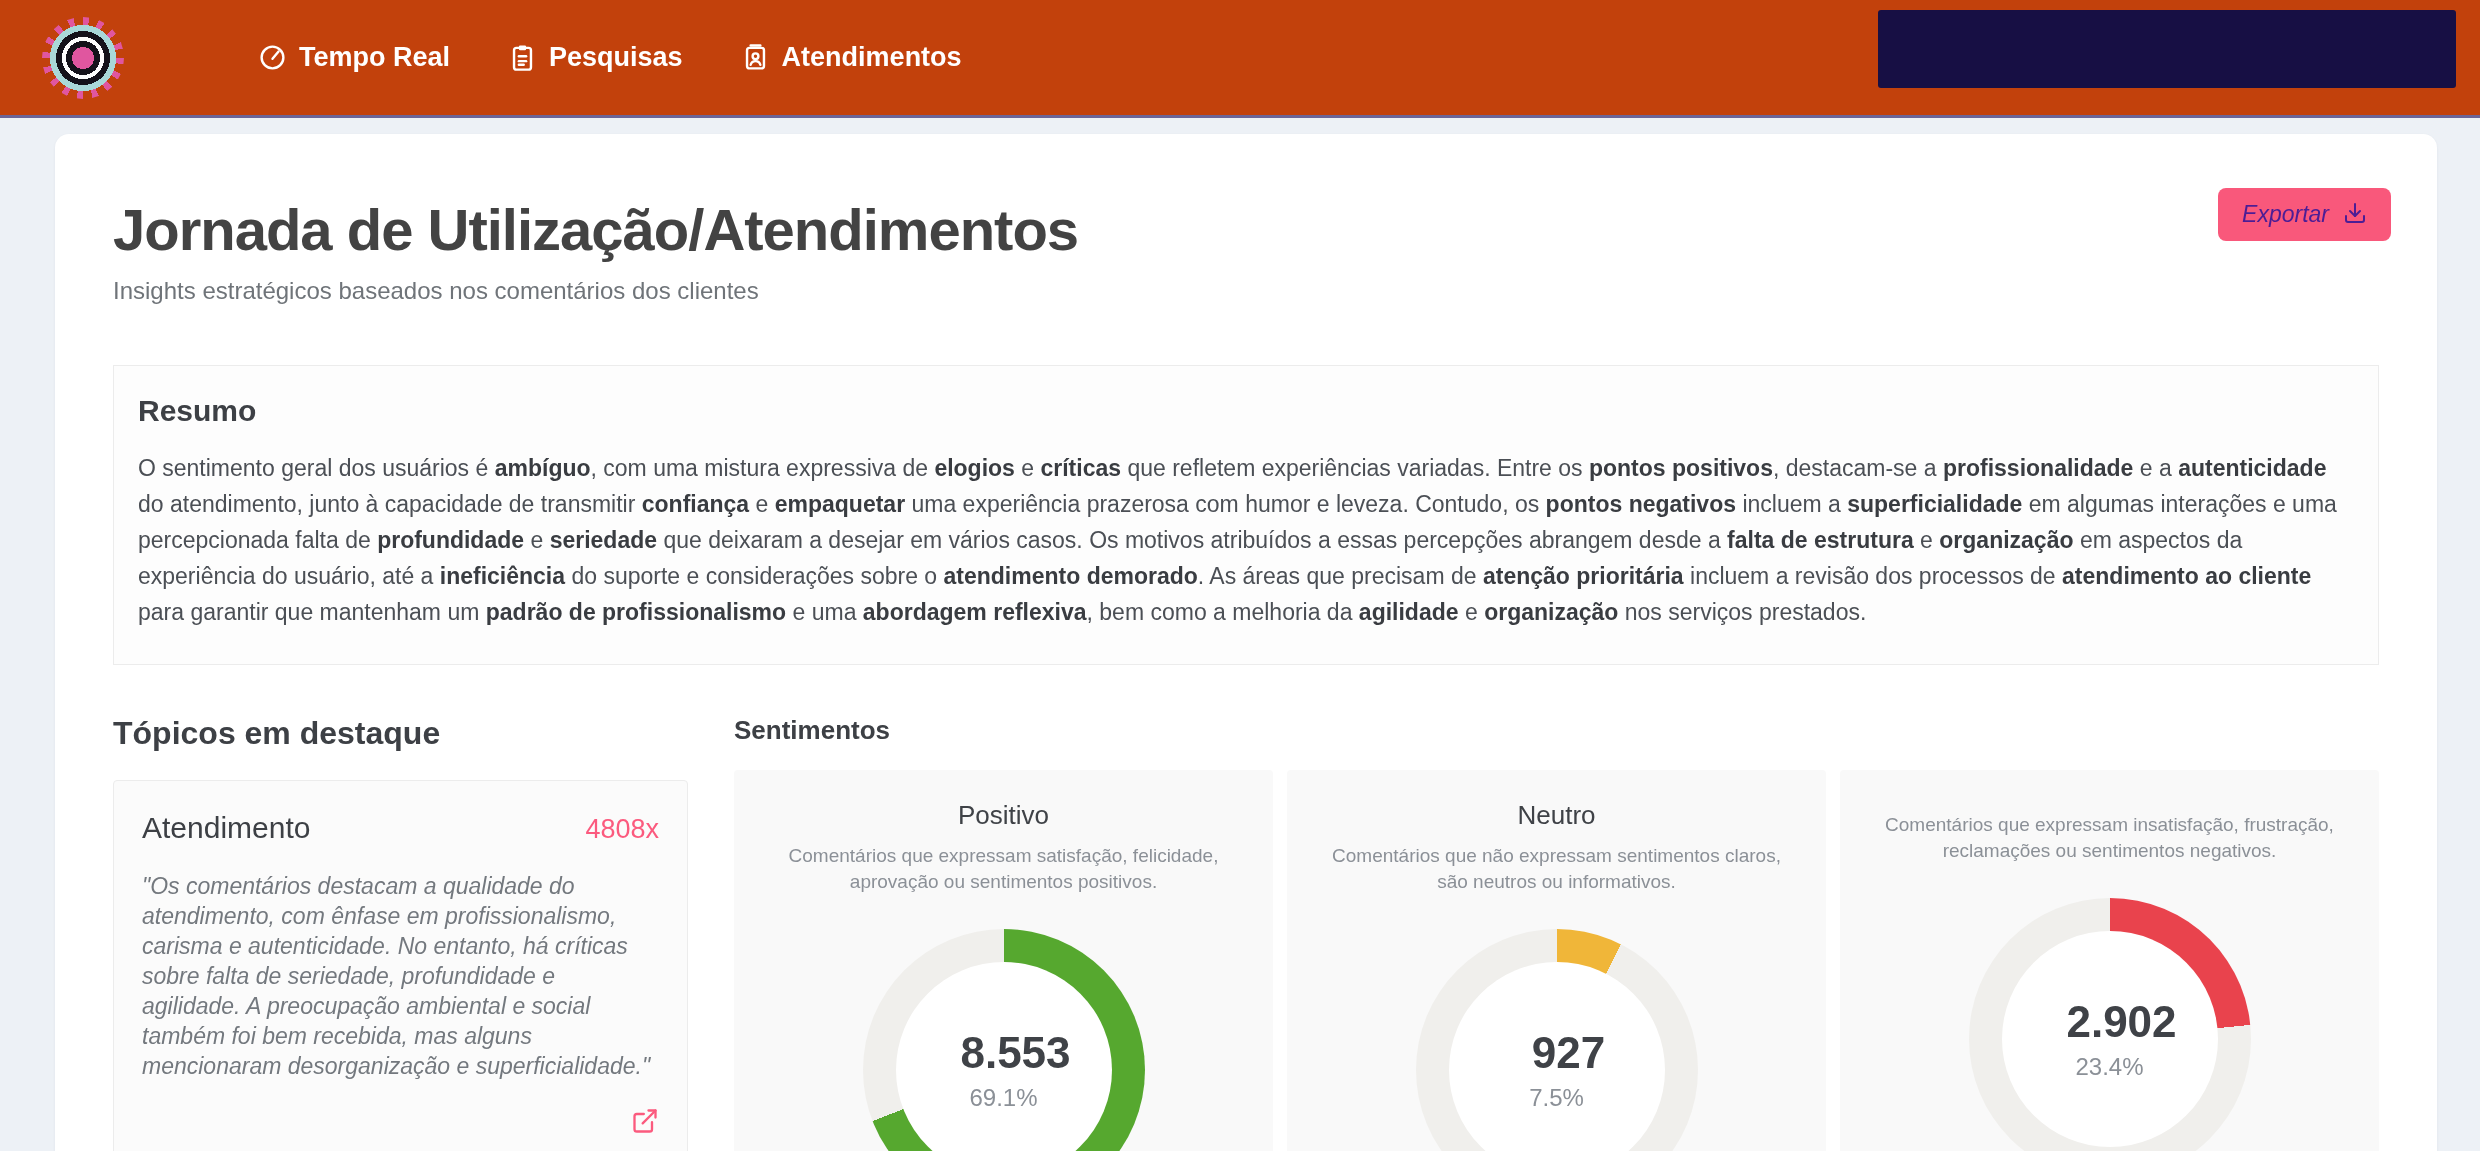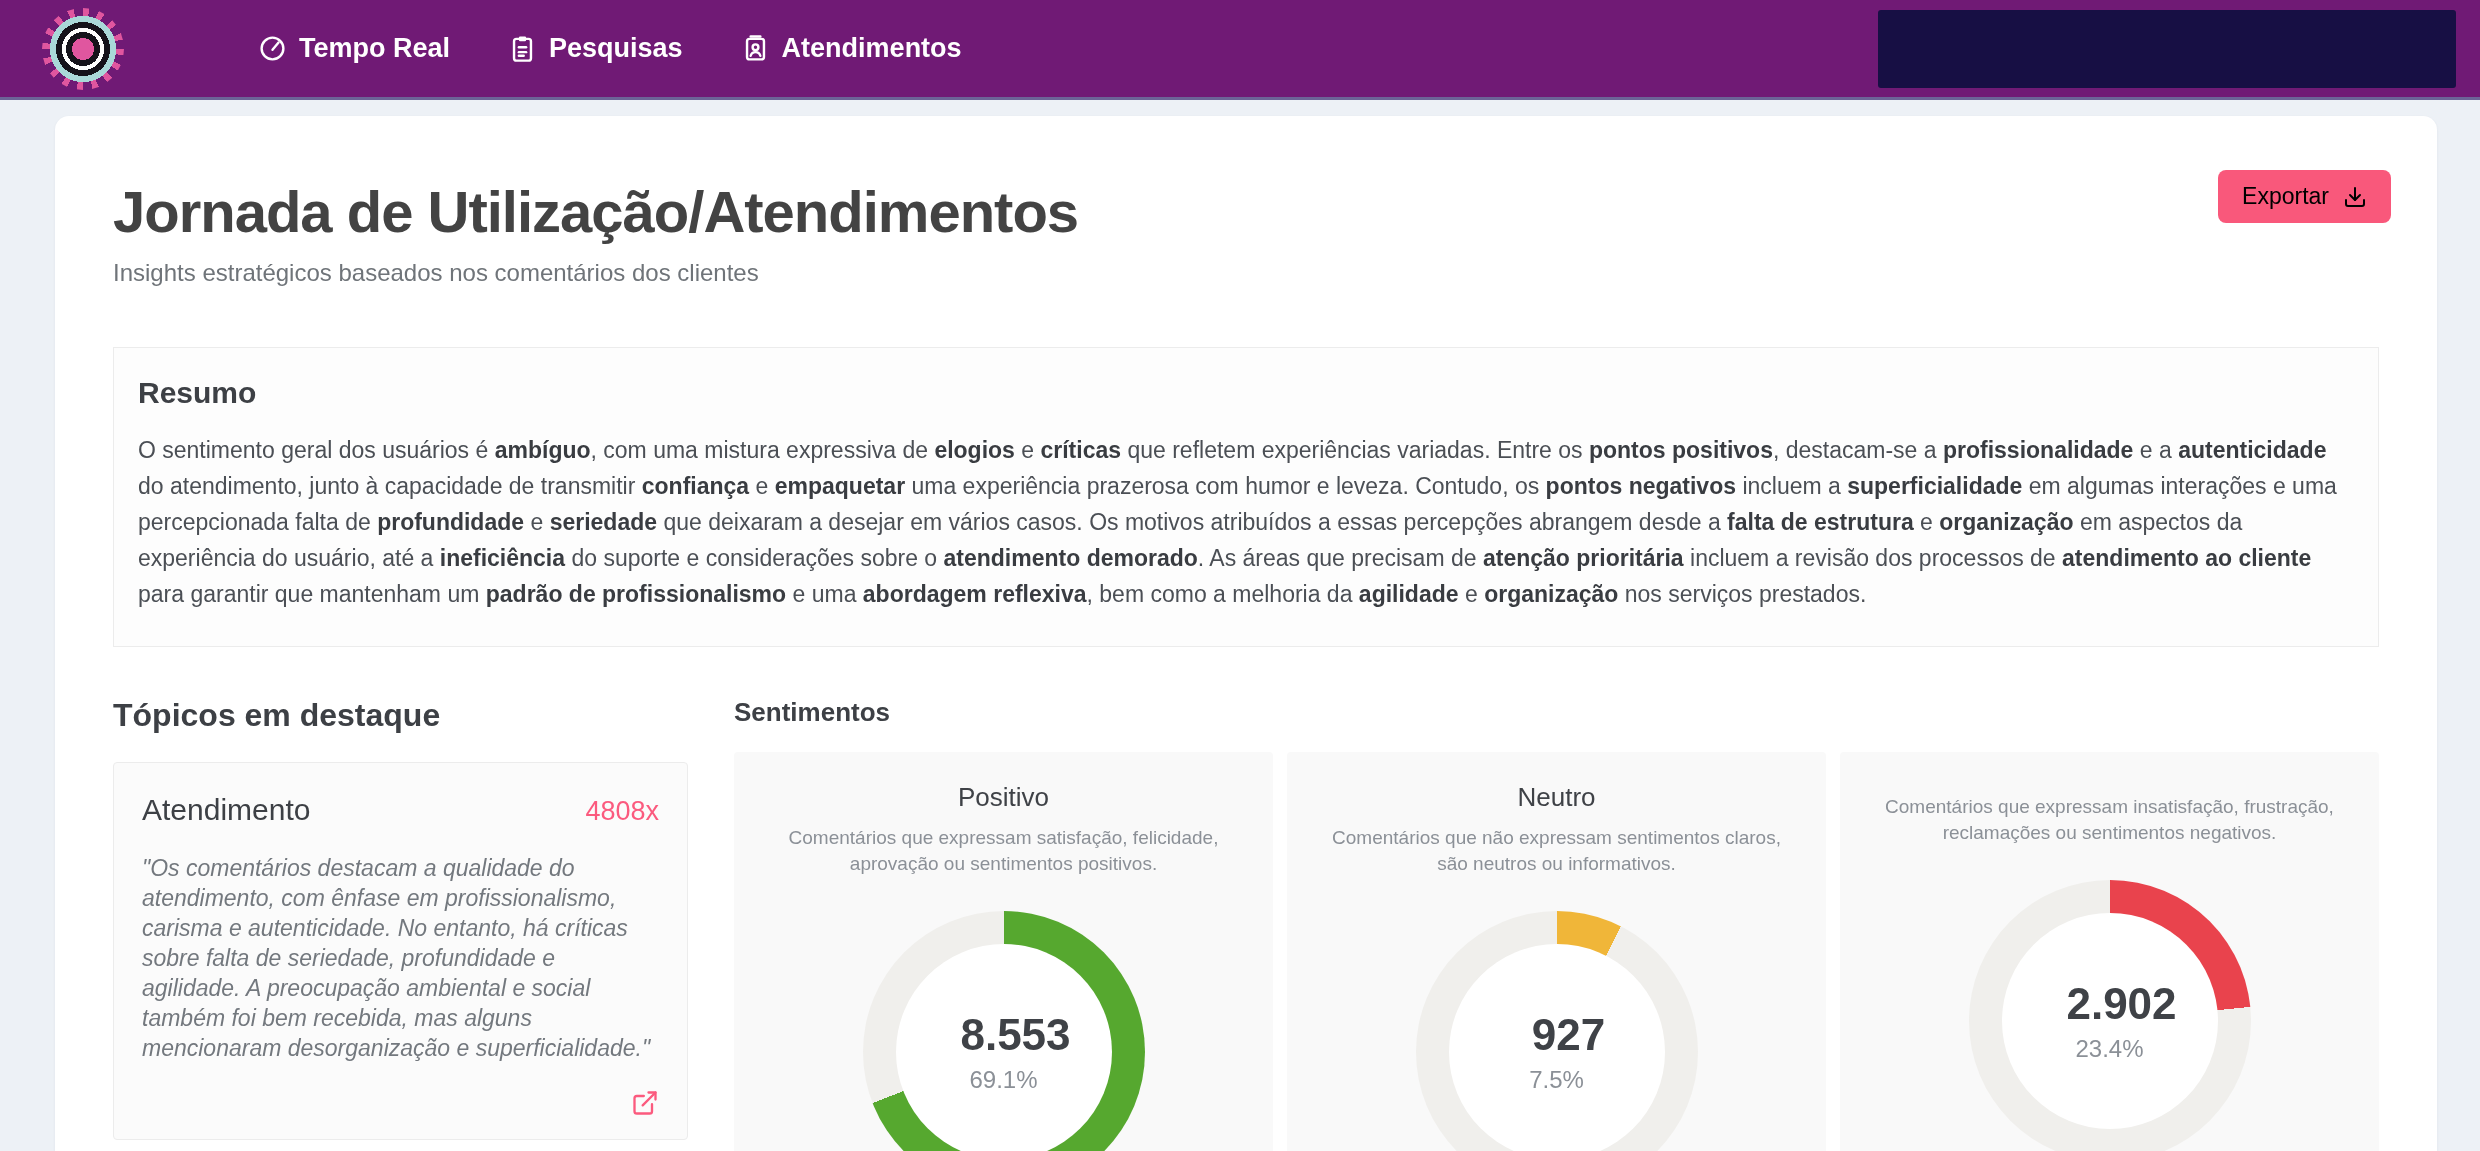--- a/index.html
+++ b/index.html
@@ -4,21 +4,21 @@
 <style>
   * { margin:0; padding:0; box-sizing:border-box; }
   html,body { width:2480px; height:1151px; overflow:hidden; }
   body {
     font-family:"Liberation Sans", sans-serif;
     background:#edf1f6;
     color:#44484e;
   }
   
   .navbar {
-    position:relative; height:100px; background:#701a75;
+    position:relative; height:118px; background:#c2410c;
     border-bottom:3px solid #6c6497;
     display:flex; align-items:center; padding:0 34px;
   }
   .nav-dark-panel {
     position:absolute; left:1878px; top:10px; width:578px; height:78px;
     background:#170f44; border-radius:3px;
   }
   .logo {
     width:82px; height:82px; border-radius:50%; position:relative; flex:0 0 auto;
     margin-left:8px;
@@ -38,23 +38,23 @@
   
   .main-card {
     position:relative; margin:16px 43px 0 55px; background:#ffffff;
     border-radius:14px; padding:62px 58px 40px 58px; min-height:1100px;
     box-shadow:0 1px 3px rgba(30,30,60,.06);
   }
   .page-title { font-size:58px; font-weight:700; color:#434343; letter-spacing:-1px; }
   .page-subtitle { font-size:24px; color:#6f7479; margin-top:14px; }
   .export-btn {
     position:absolute; top:54px; right:46px;
-    background:#f9587b; color:#000000; border:none; border-radius:8px;
+    background:#f9587b; color:#4c1d95; border:none; border-radius:8px;
     font-family:inherit; font-size:23px; padding:13px 24px;
-    display:flex; align-items:center; gap:14px; cursor:pointer;
+    display:flex; gap:14px; cursor:pointer;font-style:italic;
   }
   .export-btn svg { width:24px; height:24px; }
   
   .resumo-panel {
     margin-top:60px; background:#fdfdfd; border:1px solid #ececec;
     border-radius:0; padding:28px 36px 34px 24px;
   }
   .resumo-title { font-size:30px; font-weight:700; color:#3d4045; }
   .resumo-text { margin-top:22px; font-size:23px; line-height:36px; color:#4b4f55; }
   .resumo-text b { color:#393c41; }

